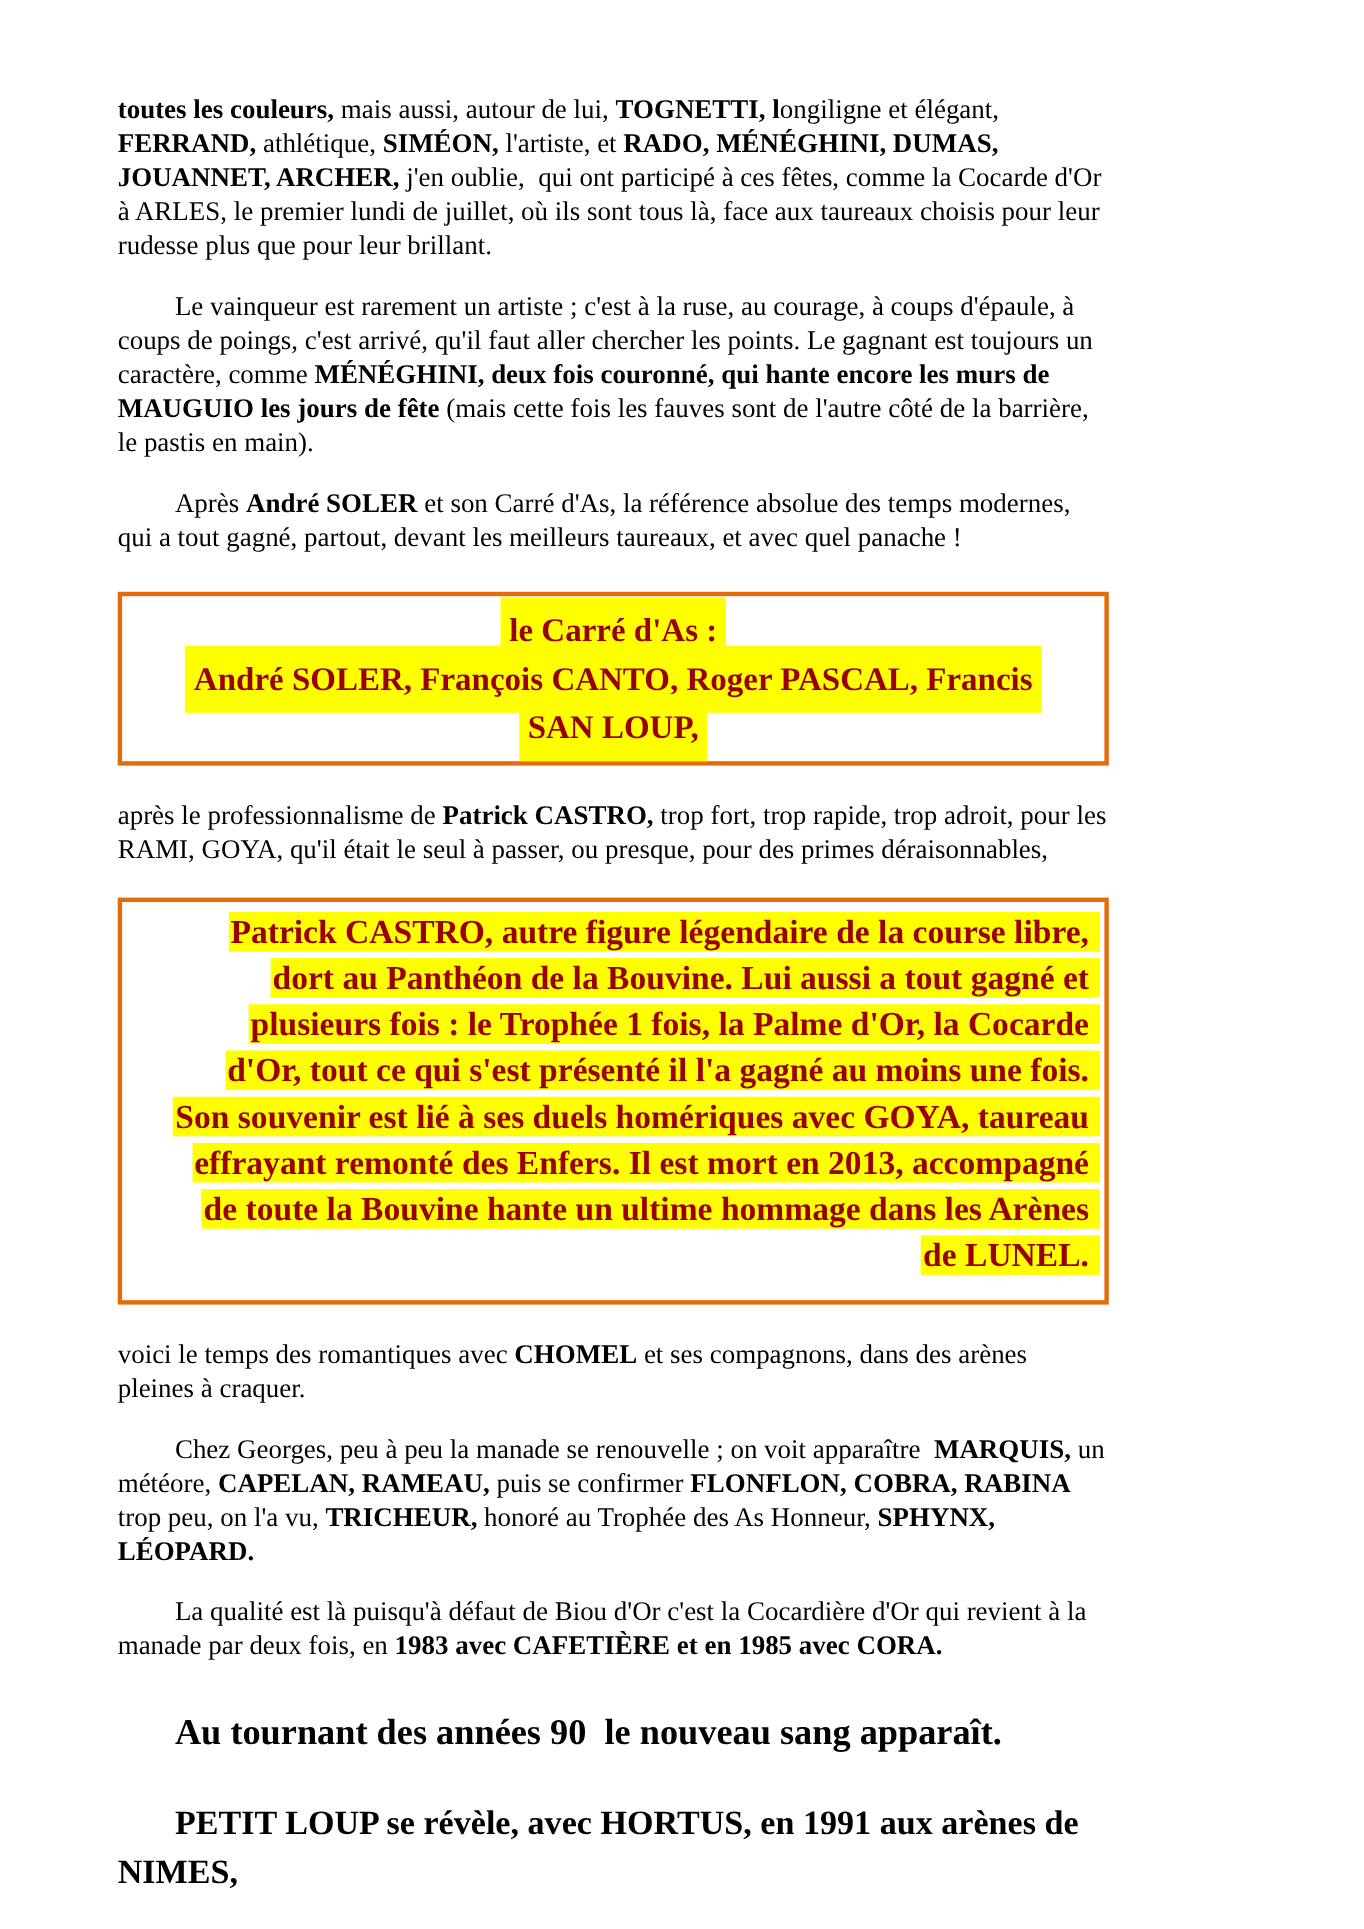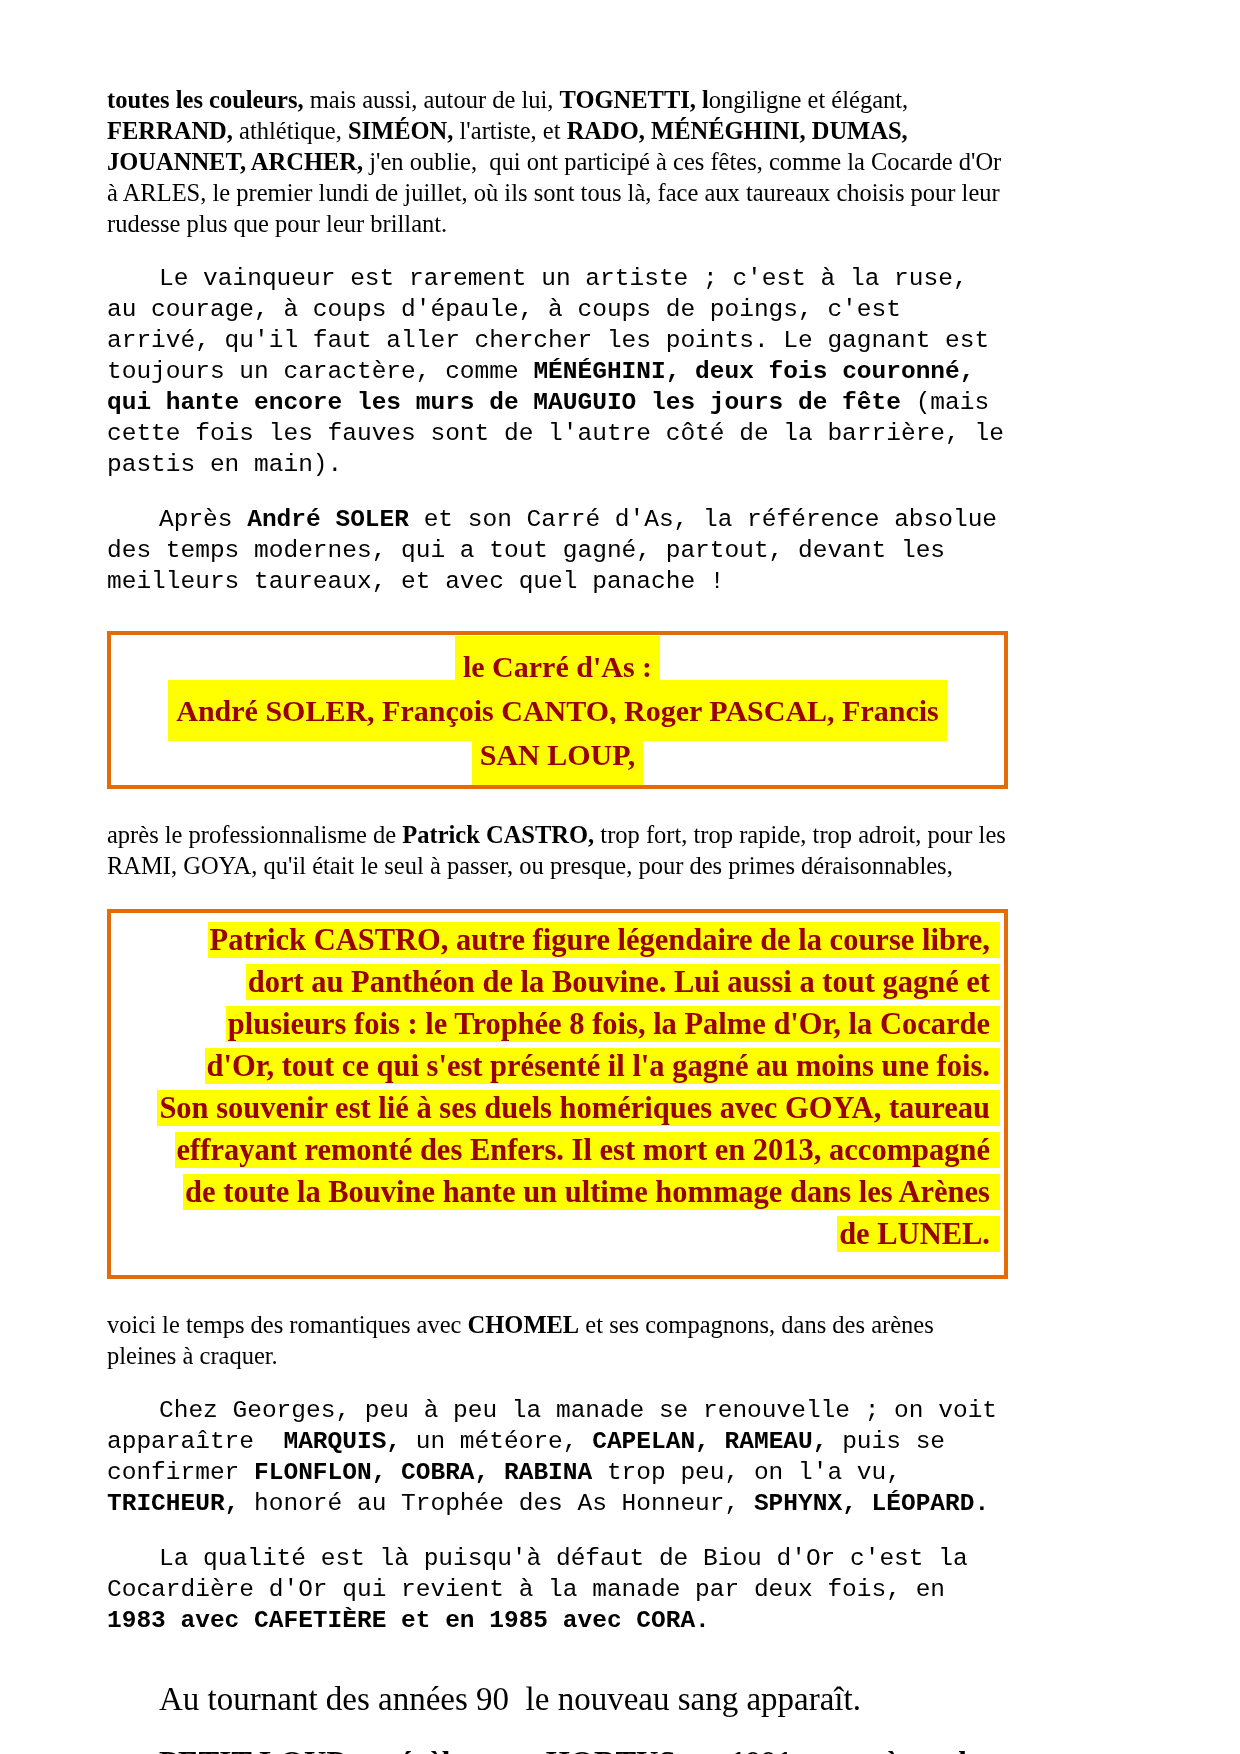--- a/index.html
+++ b/index.html
@@ -18,21 +18,21 @@
     box-sizing:border-box;
     padding:84px 108px 0 107px;
     color:var(--body-color,#000000);
   }
   p.body{
     font-size:24.5px;
     line-height:31px;
     margin:0 0 24px 0;
     white-space:pre-wrap;
   }
-  p.body.indent{ text-indent:52px;font-family:Liberation Mono, monospace; }
+  p.body.indent{ text-indent:52px; }
   .b{ font-weight:bold; }
   .box{
     border:4px solid var(--accent,#e36c09);
     box-sizing:border-box;
   }
   .box1{
     margin:34px 0 30px 0;
     padding:10px 8px 8px 8px;
     text-align:center;
     font-weight:bold;
@@ -49,24 +49,24 @@
     line-height:42px;
     color:var(--box-text,#990000);
   }
   .box .line{ white-space:nowrap; }
   .hl{
     background:var(--highlight,#ffff00);
     padding:14px 8px;
   }
   .box2 .hl{ padding:1px 10px 1px 2px; }
   p.heading{
-    font-weight:normal;
+    font-weight:bold;
     font-size:33px;
     line-height:46px;
-    margin:40px 0 18px 0;
+    margin:40px 0 36px 0;
     text-indent:52px;
     white-space:pre;
   }
   p.finalpara{
     font-weight:bold;
     font-size:31px;
     line-height:45px;
     margin:0;
     text-indent:52px;
     white-space:pre;
@@ -82,21 +82,21 @@
       <p class="body indent"><span>Après </span><span class="b">André SOLER</span><span> et son Carré d'As, la référence absolue des temps modernes, qui a tout gagné, partout, devant les meilleurs taureaux, et avec quel panache !</span></p>
       <div class="box box1">
         <div class="line"><span class="hl">le Carré d'As :</span></div>
         <div class="line"><span class="hl">André SOLER, François CANTO, Roger PASCAL, Francis</span></div>
         <div class="line"><span class="hl">SAN LOUP,</span></div>
       </div>
       <p class="body"><span>après le professionnalisme de </span><span class="b">Patrick CASTRO,</span><span> trop fort, trop rapide, trop adroit, pour les RAMI, GOYA, qu'il était le seul à passer, ou presque, pour des primes déraisonnables,</span></p>
       <div class="box box2">
         <div class="line"><span class="hl">Patrick CASTRO, autre figure légendaire de la course libre,</span></div>
         <div class="line"><span class="hl">dort au Panthéon de la Bouvine. Lui aussi a tout gagné et</span></div>
-        <div class="line"><span class="hl">plusieurs fois : le Trophée 8 fois, la Palme d'Or, la Cocarde</span></div>
+        <div class="line"><span class="hl">plusieurs fois : le Trophée 1 fois, la Palme d'Or, la Cocarde</span></div>
         <div class="line"><span class="hl">d'Or, tout ce qui s'est présenté il l'a gagné au moins une fois.</span></div>
         <div class="line"><span class="hl">Son souvenir est lié à ses duels homériques avec GOYA, taureau</span></div>
         <div class="line"><span class="hl">effrayant remonté des Enfers. Il est mort en 2013, accompagné</span></div>
         <div class="line"><span class="hl">de toute la Bouvine hante un ultime hommage dans les Arènes</span></div>
         <div class="line"><span class="hl">de LUNEL.</span></div>
       </div>
       <p class="body"><span>voici le temps des romantiques avec </span><span class="b">CHOMEL</span><span> et ses compagnons, dans des arènes pleines à craquer.</span></p>
       <p class="body indent"><span>Chez Georges, peu à peu la manade se renouvelle ; on voit apparaître  </span><span class="b">MARQUIS,</span><span> un météore, </span><span class="b">CAPELAN, RAMEAU,</span><span> puis se confirmer </span><span class="b">FLONFLON, COBRA, RABINA</span><span> trop peu, on l'a vu, </span><span class="b">TRICHEUR,</span><span> honoré au Trophée des As Honneur, </span><span class="b">SPHYNX, LÉOPARD.</span></p>
       <p class="body indent"><span>La qualité est là puisqu'à défaut de Biou d'Or c'est la Cocardière d'Or qui revient à la manade par deux fois, en </span><span class="b">1983 avec CAFETIÈRE et en 1985 avec CORA.</span></p>
       <p class="heading">Au tournant des années 90  le nouveau sang apparaît.</p>

